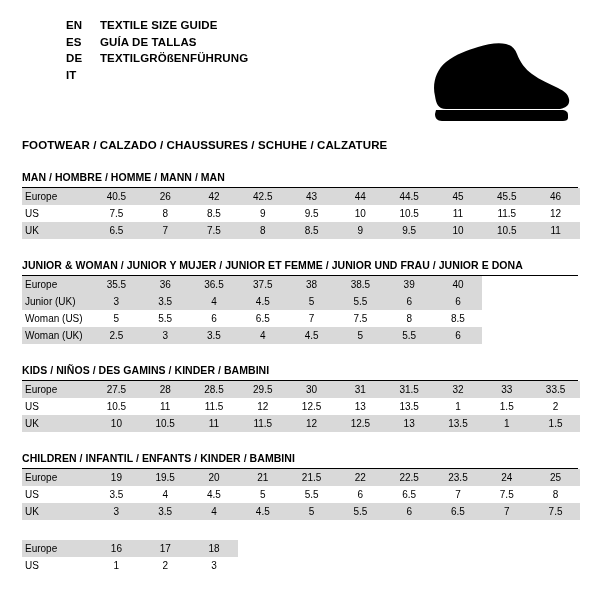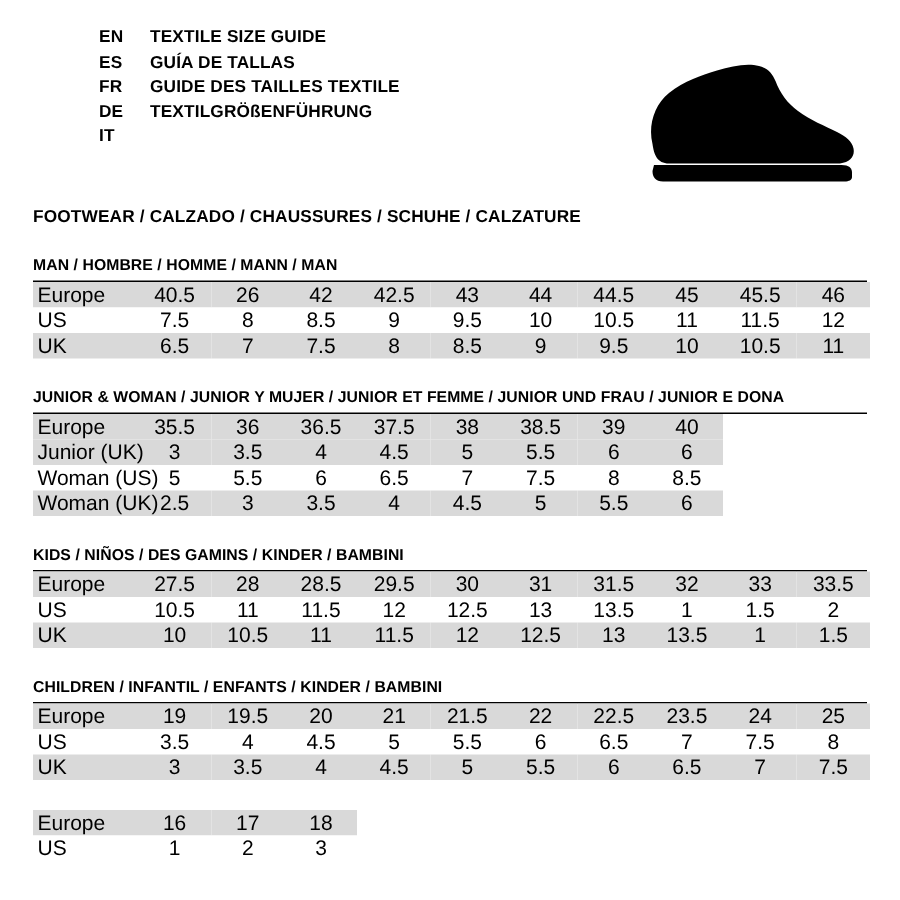--- a/index.html
+++ b/index.html
@@ -76,21 +76,21 @@
     font-weight: bold;
     letter-spacing: 0.05px;
     padding-bottom: 4px;
     border-bottom: 1px solid #000;
     margin-bottom: 0;
   }
   table.sizes {
     border-collapse: collapse;
     width: 100%;
     table-layout: fixed;
-    font-size: 14px;
+    font-size: 10px;
   }
   table.sizes td {
     height: 17px;
     line-height: 17px;
     padding: 0;
     text-align: center;
     vertical-align: middle;
     white-space: nowrap;
   }
   table.sizes td.rowlabel {
@@ -115,24 +115,20 @@
 
   <div class="header">
     <div class="lang-block">
         <div class="lang-row">
           <span class="lang-code">EN</span>
           <span class="lang-title">TEXTILE SIZE GUIDE</span>
         </div>
         <div class="lang-row">
           <span class="lang-code">ES</span>
           <span class="lang-title">GUÍA DE TALLAS</span>
-        </div>
-        <div class="lang-row">
-          <span class="lang-code">FR</span>
-          <span class="lang-title">GUIDE DES TAILLES TEXTILE</span>
         </div>
         <div class="lang-row">
           <span class="lang-code">DE</span>
           <span class="lang-title">TEXTILGRÖßENFÜHRUNG</span>
         </div>
         <div class="lang-row">
           <span class="lang-code">IT</span>
         </div>
       </div>
     <svg class="shoe-art" viewBox="0 0 190 92" xmlns="http://www.w3.org/2000/svg">

